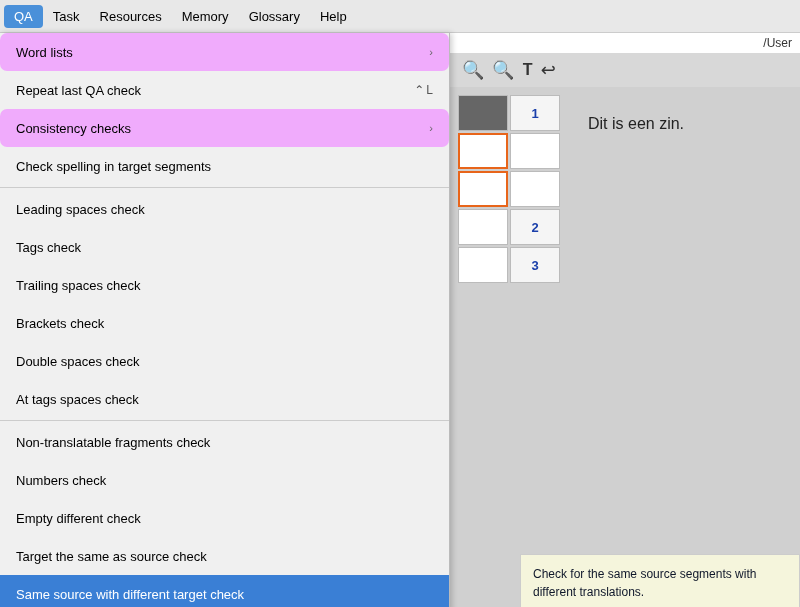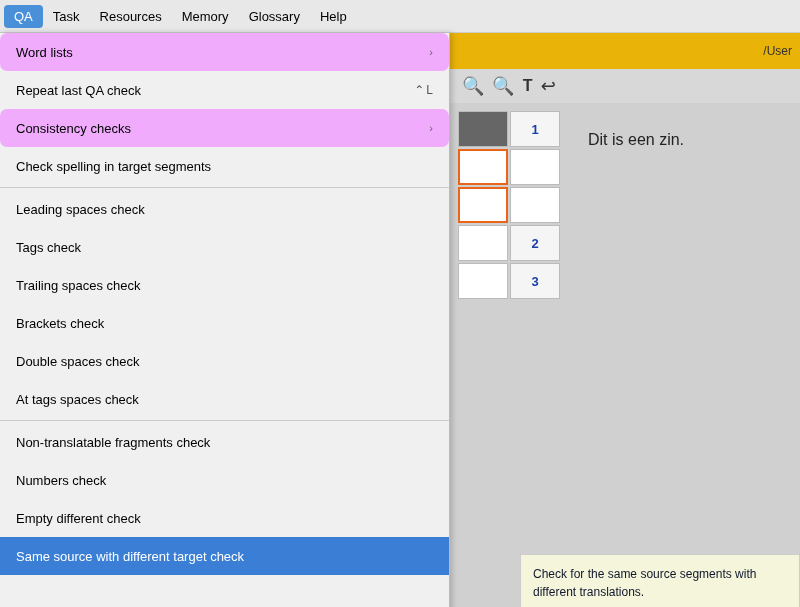--- a/index.html
+++ b/index.html
@@ -90,26 +90,26 @@
     
     .right-panel {
       flex: 1;
       background: #d0d0d0;
       position: relative;
       display: flex;
       flex-direction: column;
     }
 
     .right-top-bar {
-      height: 36px;
+      height: 20px;
       display: flex;
       align-items: center;
       justify-content: flex-end;
       padding: 0 8px;
-      background: #eab308;
+      background: #ffffff;
       font-size: 12px;
       color: #333;
     }
 
     .toolbar-row {
       display: flex;
       align-items: center;
       padding: 6px 12px;
       gap: 8px;
       background: #d8d8d8;
@@ -251,20 +251,23 @@
     </div>
 
     <div class="menu-section-item">
       <span>Numbers check</span>
     </div>
 
     <div class="menu-section-item">
       <span>Empty different check</span>
     </div>
 
+    <div class="menu-section-item">
+      <span>Target the same as source check</span>
+    </div>
 
     <div class="menu-section-item highlighted">
       <span>Same source with different target check</span>
     </div>
 
   </div>
 
   <div class="right-panel">
 
     <div class="right-top-bar">

